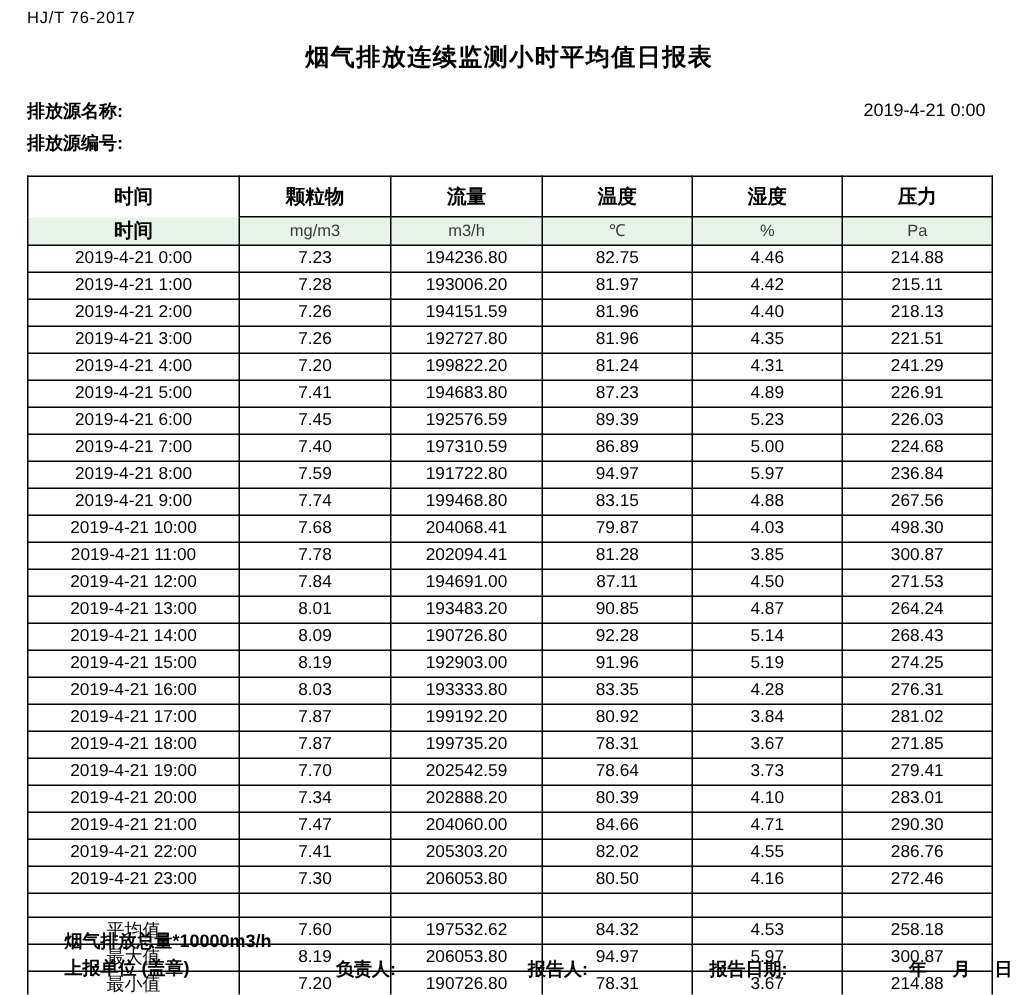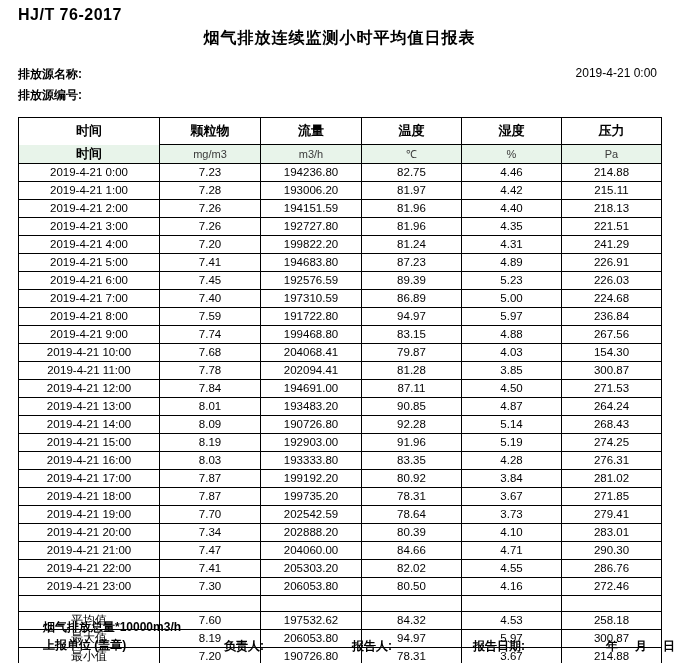--- a/index.html
+++ b/index.html
@@ -19,22 +19,22 @@
     position: relative;
     width: 679px;
     height: 663px;
     box-sizing: border-box;
     padding: 0;
   }
   .std-code {
     position: absolute;
     left: 18px;
     top: 6px;
-    font-size: 16px;
-    font-weight: bold;
+    font-size: 11px;
+    font-weight: normal;
     letter-spacing: 0.5px;
   }
   .title {
     position: absolute;
     left: 0;
     right: 0;
     top: 28px;
     text-align: center;
     font-size: 16px;
     font-weight: bold;
@@ -262,21 +262,21 @@
         <td class="vcell">83.15</td>
         <td class="vcell">4.88</td>
         <td class="vcell">267.56</td>
       </tr>
       <tr>
         <td class="tcell">2019-4-21 10:00</td>
         <td class="vcell">7.68</td>
         <td class="vcell">204068.41</td>
         <td class="vcell">79.87</td>
         <td class="vcell">4.03</td>
-        <td class="vcell">154.30</td>
+        <td class="vcell">498.30</td>
       </tr>
       <tr>
         <td class="tcell">2019-4-21 11:00</td>
         <td class="vcell">7.78</td>
         <td class="vcell">202094.41</td>
         <td class="vcell">81.28</td>
         <td class="vcell">3.85</td>
         <td class="vcell">300.87</td>
       </tr>
       <tr>

